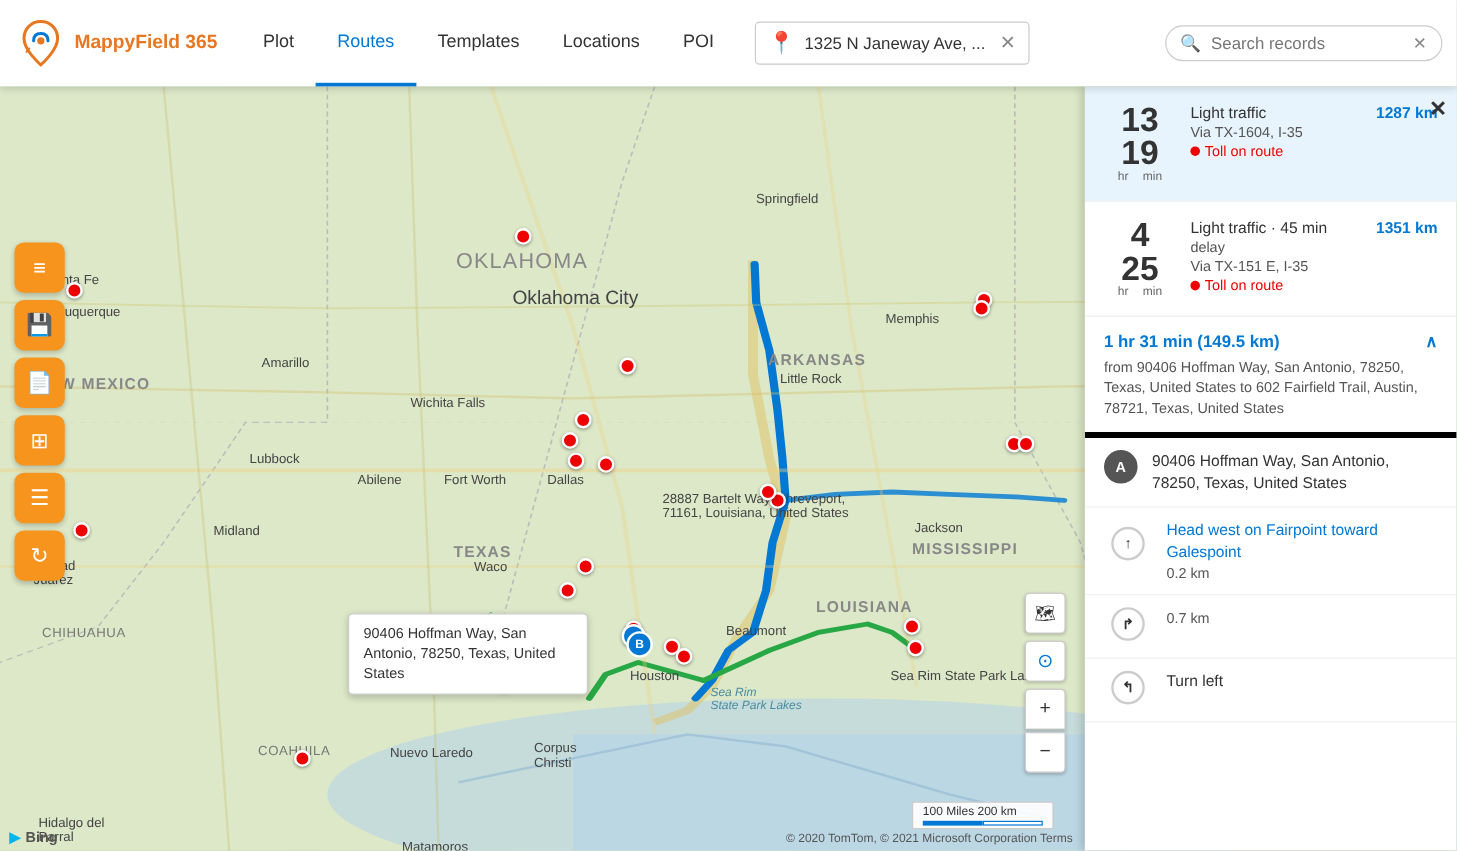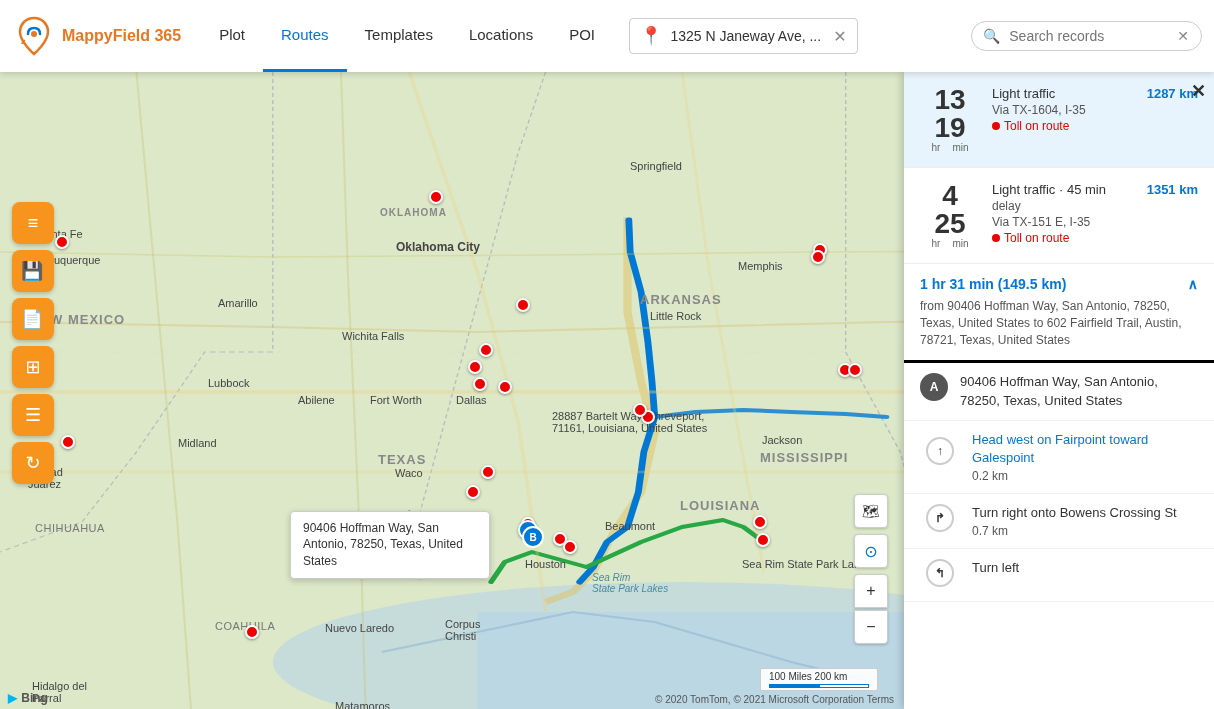--- a/index.html
+++ b/index.html
@@ -77,21 +77,21 @@
     .route-time .time-units { font-size: 10px; color: #666; display: flex; gap: 12px; }
 
     .route-details { flex: 1; }
     .route-traffic { font-size: 13px; color: #333; font-weight: 500; }
     .route-via { font-size: 12px; color: #555; margin-top: 2px; }
     .route-toll { font-size: 12px; color: #e00; margin-top: 2px; display: flex; align-items: center; gap: 4px; }
     .toll-dot { width: 8px; height: 8px; background: #e00; border-radius: 50%; }
     .route-dist { font-size: 13px; color: #0078d4; font-weight: 600; margin-left: auto; white-space: nowrap; }
 
     
-    #directions-section { padding: 12px 16px; border-bottom: 3px solid #000000; }
+    #directions-section { padding: 12px 16px; border-bottom: 5px solid #000000; }
     #directions-summary { font-size: 14px; font-weight: 600; color: #0078d4; cursor: pointer; display: flex; justify-content: space-between; align-items: center; }
     #directions-from-to { font-size: 12px; color: #555; margin-top: 6px; line-height: 1.4; }
 
     .step-item { padding: 10px 16px; display: flex; gap: 12px; align-items: flex-start; border-bottom: 1px solid #f0f0f0; }
     .step-icon { width: 28px; height: 28px; border-radius: 50%; display: flex; align-items: center; justify-content: center; font-size: 14px; font-weight: 700; flex-shrink: 0; }
     .step-icon.start { background: #555; color: #fff; font-size: 12px; }
     .step-icon.turn { background: transparent; color: #333; border: 2px solid #ccc; font-size: 12px; }
     .step-text { flex: 1; font-size: 13px; color: #333; line-height: 1.4; }
     .step-dist { font-size: 12px; color: #555; white-space: nowrap; margin-top: 2px; }
 
@@ -259,30 +259,30 @@
       <path d="M0 250 L200 255 L350 260 L500 255 L650 250 L890 248" fill="none" stroke="#d4c070" stroke-width="2" opacity="0.4"></path>
       <path d="M100 0 L110 150 L120 300 L130 450 L140 637" fill="none" stroke="#c8b868" stroke-width="1.5" opacity="0.3"></path>
       <path d="M250 0 L255 200 L260 350 L265 500 L268 637" fill="none" stroke="#c8b868" stroke-width="1.5" opacity="0.3"></path>
       <path d="M0 180 L200 185 L400 183 L600 180 L890 178" fill="none" stroke="#d0c870" stroke-width="1.5" opacity="0.4"></path>
 
       <path d="M280 580 L350 560 L420 540 L480 550 L530 570 L580 590 L640 610" fill="none" stroke="#90b8d0" stroke-width="2" opacity="0.6"></path>
     </svg>
 
     <span class="map-label state" style="top:380px;left:378px">TEXAS</span>
     <span class="map-label state" style="top:240px;left:30px">NEW MEXICO</span>
-    <span class="map-label state" style="top:135px;left:380px; font-size:10px; font-weight:700; color:#888; text-transform:uppercase; letter-spacing:1px;">OKLAHOMA</span>
+    <span class="map-label state" style="top:135px;left:380px; font-size:18px; font-weight:400; color:#888; text-transform:uppercase; letter-spacing:1px;">OKLAHOMA</span>
     <span class="map-label state" style="top:220px;left:640px">ARKANSAS</span>
     <span class="map-label state" style="top:378px;left:760px">MISSISSIPPI</span>
     <span class="map-label state" style="top:426px;left:680px">LOUISIANA</span>
 
     <span class="map-label city" style="top:88px;left:630px">Springfield</span>
     <span class="map-label city" style="top:156px;left:38px">Santa Fe</span>
     <span class="map-label city" style="top:182px;left:38px">Albuquerque</span>
     <span class="map-label city" style="top:225px;left:218px">Amarillo</span>
-    <span class="map-label city" style="top:168px;left:396px; font-size:12px; font-weight:700;">Oklahoma City</span>
+    <span class="map-label city" style="top:168px;left:427px; font-size:16px; font-weight:400;">Oklahoma City</span>
     <span class="map-label city" style="top:188px;left:738px">Memphis</span>
     <span class="map-label city" style="top:238px;left:650px">Little Rock</span>
     <span class="map-label city" style="top:305px;left:208px">Lubbock</span>
     <span class="map-label city" style="top:365px;left:178px">Midland</span>
     <span class="map-label city" style="top:322px;left:298px">Abilene</span>
     <span class="map-label city" style="top:322px;left:370px">Fort Worth</span>
     <span class="map-label city" style="top:322px;left:456px">Dallas</span>
     <span class="map-label city" style="top:395px;left:395px">Waco</span>
     <span class="map-label city" style="top:455px;left:412px">Austin</span>
     <span class="map-label city" style="top:486px;left:525px">Houston</span>
@@ -454,21 +454,20 @@
         </div>
         <div class="step-dist">0.2 km</div>
       </div>
     </div>
 
     <div class="step-item" style="align-items:flex-start;">
       <div style="display:flex;flex-direction:column;align-items:center;gap:2px;min-width:40px;">
         <div class="step-icon turn" style="margin-bottom:4px;">↱</div>
       </div>
       <div style="flex:1;">
-        <div class="step-text">Turn right onto Bowens Crossing St</div>
         <div class="step-dist">0.7 km</div>
       </div>
     </div>
 
     <div class="step-item" style="align-items:flex-start;">
       <div style="display:flex;flex-direction:column;align-items:center;gap:2px;min-width:40px;">
         <div class="step-icon turn" style="margin-bottom:4px;">↰</div>
       </div>
       <div style="flex:1;">
         <div class="step-text">Turn left</div>

